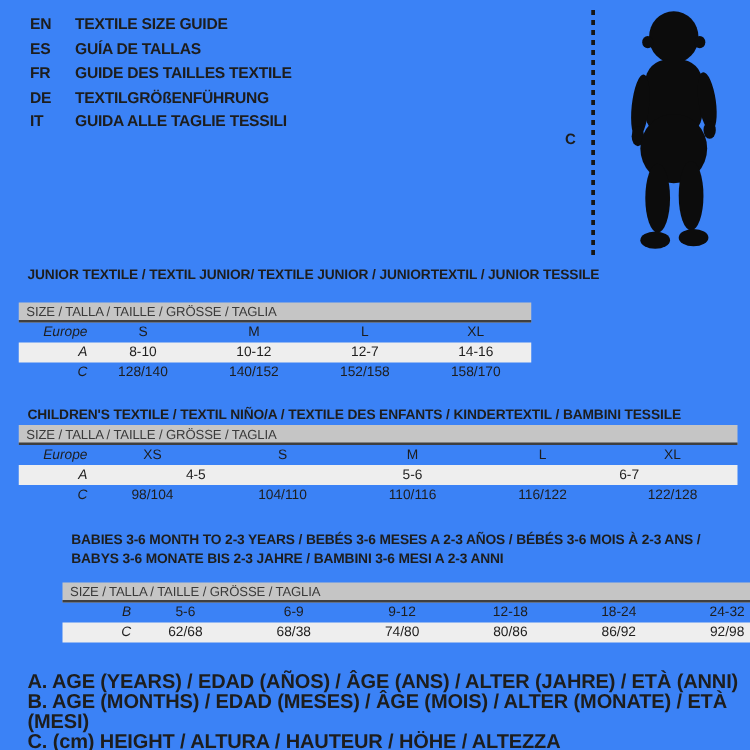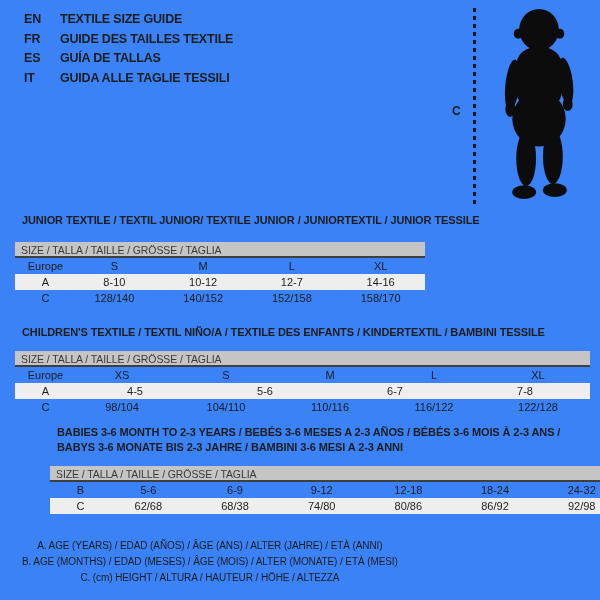--- a/index.html
+++ b/index.html
@@ -19,44 +19,48 @@
   .silhouette { position:absolute; left:500px; top:8px; width:80px; height:198px; }
 
   
   .tbl { position:absolute; }
   .tbl-title { font-size:11px; font-weight:bold; letter-spacing:-0.1px; line-height:15px; white-space:nowrap; }
   .tbl-title-gap { margin-bottom:14px; }
   .size-band { height:16px; line-height:16px; background:var(--band); border-bottom:2px solid var(--rule);
     font-size:10.5px; color:#3a3a3a; padding-left:6px; letter-spacing:-0.1px; }
   .row { display:flex; height:16px; line-height:16px; font-size:11px; }
   .row.shaded { background:var(--stripe); }
-  .lbl { width:55px; padding-left:6px; text-align:center; }
+  .lbl { width:55px; padding-left:6px; text-align:right;font-style:italic; }
   .val { flex:1; text-align:center; }
 
   
   .footnotes { position:absolute; left:22px; top:538px; }
-  .footnote { font-size:10px; font-weight:normal; line-height:16px; letter-spacing:-0.1px;text-align:center; }
+  .footnote { font-size:16px; font-weight:bold; line-height:16px; letter-spacing:-0.1px; }
 </style>
 </head>
 <body>
 
 <div class="page">
 
   <div class="lang-block">
     <div class="lang-row">
       <span class="lang-code">EN</span>
       <span class="lang-label">TEXTILE SIZE GUIDE</span>
     </div>
     <div class="lang-row">
+      <span class="lang-code">ES</span>
+      <span class="lang-label">GUÍA DE TALLAS</span>
+    </div>
+    <div class="lang-row">
       <span class="lang-code">FR</span>
       <span class="lang-label">GUIDE DES TAILLES TEXTILE</span>
     </div>
     <div class="lang-row">
-      <span class="lang-code">ES</span>
-      <span class="lang-label">GUÍA DE TALLAS</span>
+      <span class="lang-code">DE</span>
+      <span class="lang-label">TEXTILGRÖßENFÜHRUNG</span>
     </div>
     <div class="lang-row">
       <span class="lang-code">IT</span>
       <span class="lang-label">GUIDA ALLE TAGLIE TESSILI</span>
     </div>
   </div>
 
   <span class="measure-label">C</span>
   <div class="dotted-line"></div>
   <svg class="silhouette" viewBox="0 0 80 200" xmlns="http://www.w3.org/2000/svg">
@@ -97,36 +101,35 @@
     <div class="row">
       <span class="lbl">C</span>
       <span class="val">128/140</span>
       <span class="val">140/152</span>
       <span class="val">152/158</span>
       <span class="val">158/170</span>
     </div>
   </section>
 
   <section class="tbl" style="left:15px; top:325px; width:575px;">
-    <h2 class="tbl-title" style="padding-left:7px; margin-bottom:11px;">CHILDREN'S TEXTILE / TEXTIL NIÑO/A / TEXTILE DES ENFANTS / KINDERTEXTIL / BAMBINI TESSILE</h2>
+    <h2 class="tbl-title" style="padding-left:7px; ">CHILDREN'S TEXTILE / TEXTIL NIÑO/A / TEXTILE DES ENFANTS / KINDERTEXTIL / BAMBINI TESSILE</h2>
     <div class="size-band">SIZE / TALLA / TAILLE / GRÖSSE / TAGLIA</div>
     <div class="row">
       <span class="lbl">Europe</span>
       <span class="val">XS</span>
       <span class="val">S</span>
       <span class="val">M</span>
       <span class="val">L</span>
       <span class="val">XL</span>
     </div>
     <div class="row shaded">
       <span class="lbl">A</span>
       <span class="val">4-5</span>
       <span class="val">5-6</span>
       <span class="val">6-7</span>
-      <span class="val">7-8</span>
     </div>
     <div class="row">
       <span class="lbl">C</span>
       <span class="val">98/104</span>
       <span class="val">104/110</span>
       <span class="val">110/116</span>
       <span class="val">116/122</span>
       <span class="val">122/128</span>
     </div>
   </section>

